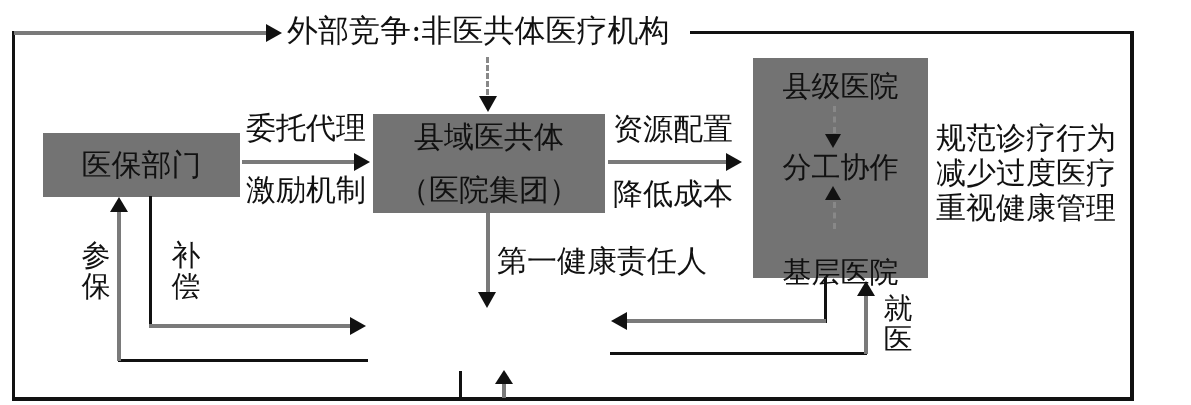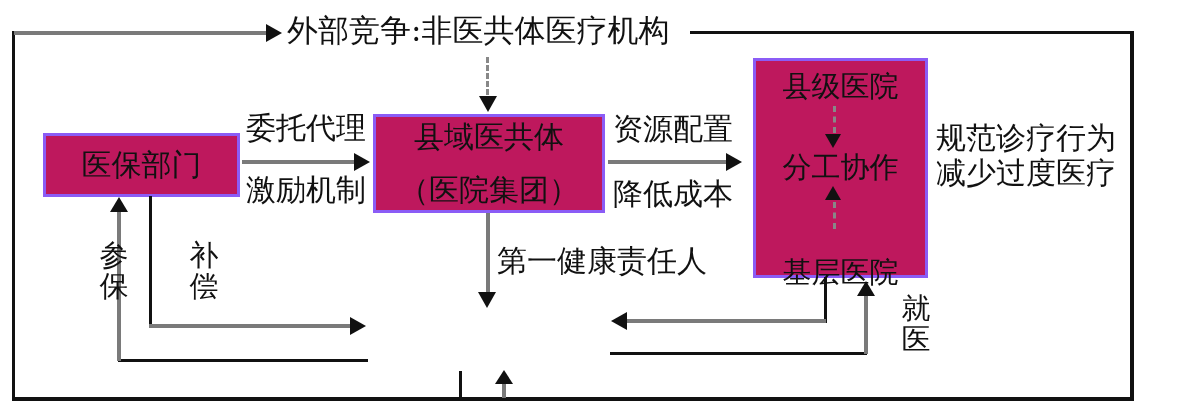--- a/index.html
+++ b/index.html
@@ -1,27 +1,27 @@
 <!DOCTYPE html>
 <html><head>
 <meta charset="utf-8">
 <style>
   html,body{margin:0;padding:0;background:#fff;}
   #stage{
     position:relative;width:1191px;height:405px;background:#ffffff;
     font-family:"DejaVu Serif","Liberation Serif",serif;color:#111;overflow:hidden;
   }
   .box{
-    position:absolute;border:3px solid #8b5cf6;background:#be185d;box-sizing:border-box;
+    position:absolute;border:3px solid #737373;background:#737373;box-sizing:border-box;
     display:flex;align-items:center;justify-content:center;flex-direction:column;
     text-align:center;font-size:30px;line-height:40px;
   }
   .lbl{position:absolute;font-size:30px;line-height:32px;white-space:nowrap;}
   .vlbl{position:absolute;font-size:29px;line-height:31px;width:34px;
-        white-space:normal;word-break:break-all;text-align:center;margin-left:18px;}
+        white-space:normal;word-break:break-all;text-align:center;}
   .ln{position:absolute;background:#111;}
   .shaft{position:absolute;background:#7a7a7a;}
   .ah{position:absolute;width:0;height:0;}
   .ah-right{border-top:9px solid transparent;border-bottom:9px solid transparent;border-left:16px solid #111;}
   .ah-left{border-top:9px solid transparent;border-bottom:9px solid transparent;border-right:16px solid #111;}
   .ah-up{border-left:9px solid transparent;border-right:9px solid transparent;border-bottom:15px solid #111;}
   .ah-down{border-left:9px solid transparent;border-right:9px solid transparent;border-top:16px solid #111;}
   .dash-v{position:absolute;width:0;border-left:3px dashed #888;}
   .hospital-inner{position:absolute;left:0;right:0;text-align:center;font-size:29px;line-height:32px;}
 </style>
@@ -67,20 +67,21 @@
     <div class="dash-v" style="left:77px;top:45px;height:27px;"></div>
     <div class="ah ah-down" style="left:69px;top:73px;border-top-width:14px;border-left-width:8px;border-right-width:8px;"></div>
     <div class="hospital-inner" style="top:90px;">分工协作</div>
     <div class="ah ah-up" style="left:69px;top:125px;border-bottom-width:14px;border-left-width:8px;border-right-width:8px;"></div>
     <div class="dash-v" style="left:77px;top:141px;height:27px;"></div>
     <div class="hospital-inner" style="top:171px;margin-top:24px;">基层医院</div>
   </div>
 
   <div class="lbl" style="left:936px;top:155px;line-height:35px;">减少过度医疗</div>
   <div class="lbl" style="left:936px;top:120px;line-height:35px;">规范诊疗行为</div>
+  <div class="lbl" style="left:936px;top:190px;line-height:35px;">重视健康管理</div>
 
   <div class="shaft" style="left:486px;top:213px;width:4px;height:81px;"></div>
   <div class="ah ah-down" style="left:478px;top:292px;"></div>
   <div class="lbl" style="left:497px;top:245px;">第一健康责任人</div>
 
 
   <div class="ln" style="left:118px;top:359px;width:250px;height:3px;"></div>
   <div class="shaft" style="left:117px;top:211px;width:4px;height:150px;"></div>
   <div class="ah ah-up" style="left:110px;top:197px;"></div>
   <div class="vlbl" style="left:79px;top:240px;">参保</div>

